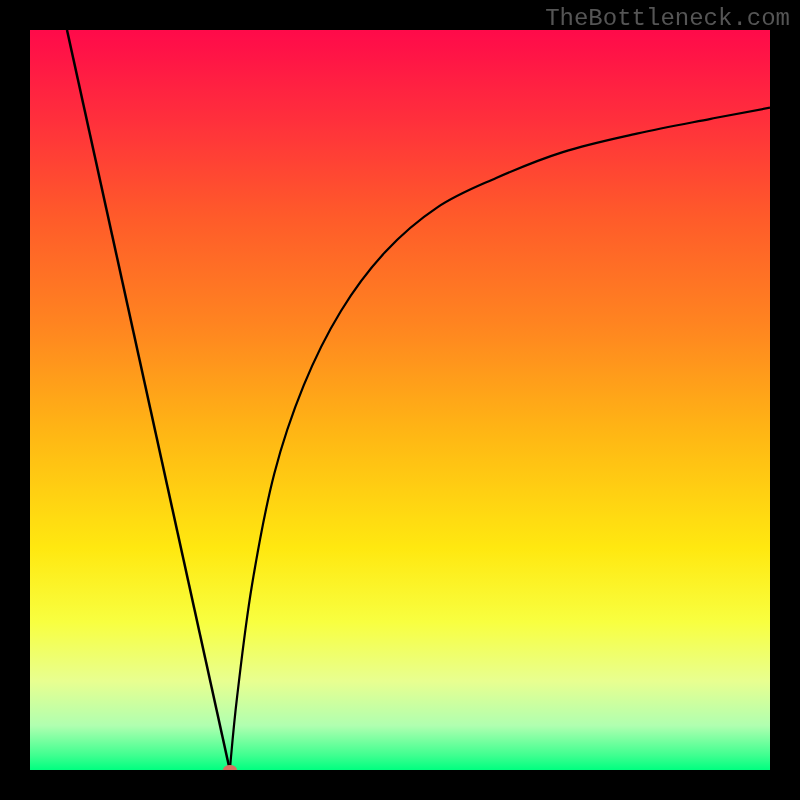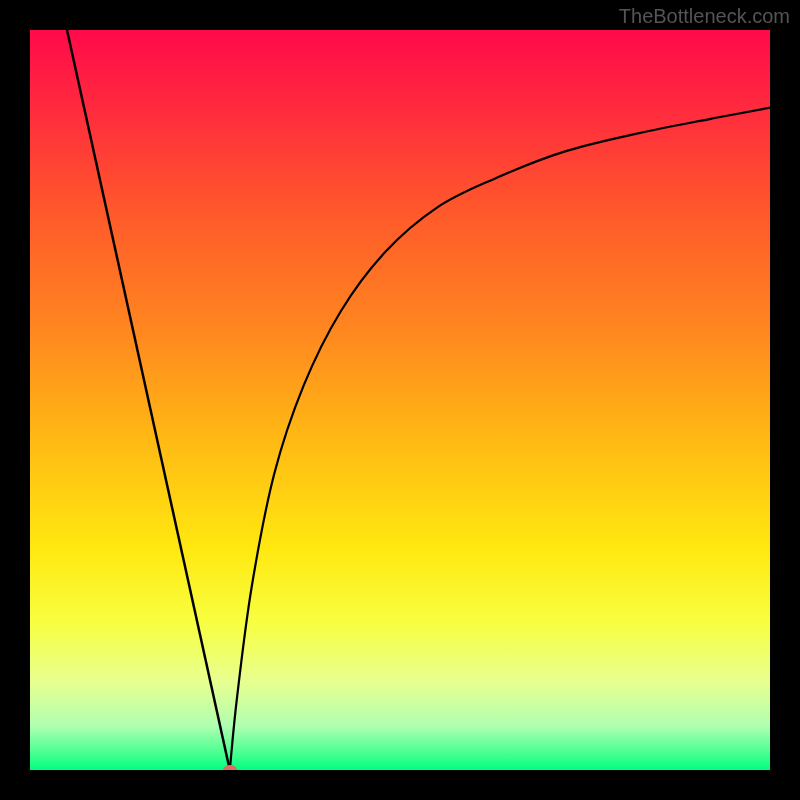--- a/index.html
+++ b/index.html
@@ -12,23 +12,24 @@
       height: 800px;
       background: #000;
       position: relative;
       font-family: Arial, sans-serif;
     }
     .watermark {
       position: absolute;
       top: 5px;
       right: 10px;
       color: #555;
-      font-size: 20px;
+      font-size: 24px;
       font-weight: normal;
       z-index: 10;
+      font-family: Liberation Mono, monospace;
     }
     .plot-area {
       position: absolute;
       top: 30px;
       left: 30px;
       width: 740px;
       height: 740px;
       overflow: hidden;
     }
     .gradient-bg {

